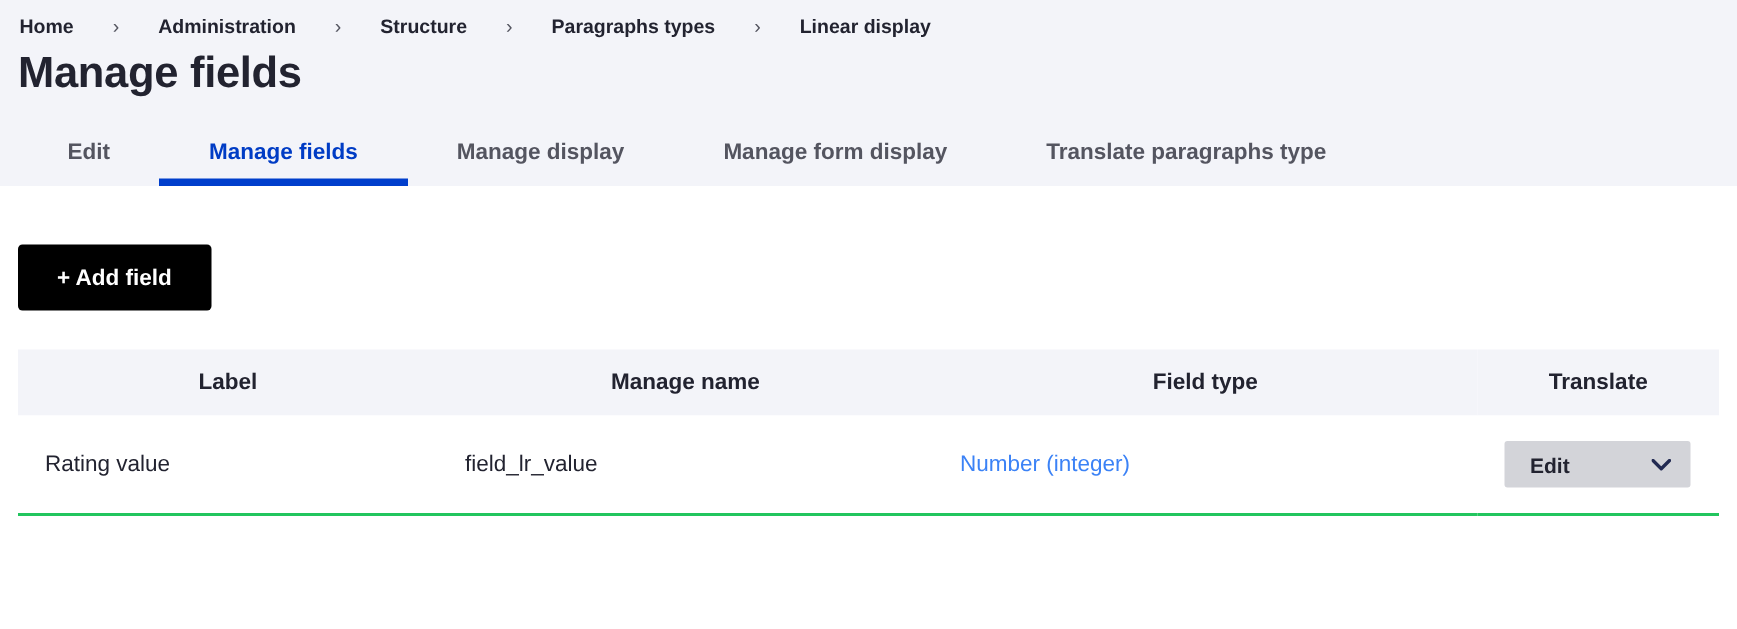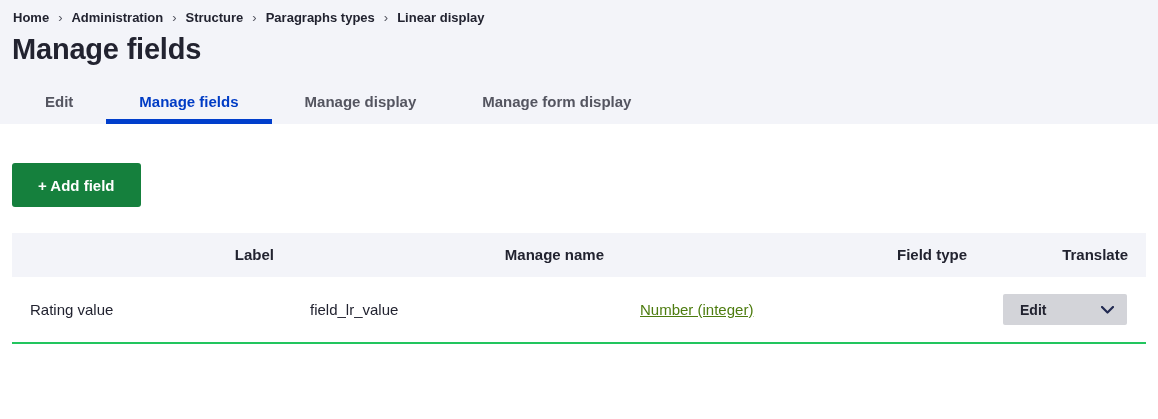--- a/index.html
+++ b/index.html
@@ -13,21 +13,21 @@
 
   
   .header-band {
     background: #f3f4f9;
     padding: 9px 0 0 0;
     height: 124px;
   }
   .breadcrumb {
     display: flex;
     align-items: center;
-    gap: 9px;
+    gap: 26px;
     padding: 0 13px;
     font-size: 13px;
     font-weight: 700;
     height: 16px;
     text-align: center;
   }
   .breadcrumb a {
     color: #222330;
     text-decoration: none;
     cursor: pointer;
@@ -65,21 +65,21 @@
     color: #003cc5;
     border-bottom-color: #003ecc;
   }
 
   
   .content { padding: 0 12px; }
   .add-btn {
     margin: 39px 0 0 0;
     height: 44px;
     padding: 0 26px;
-    background: #15803d;
+    background: #000000;
     color: #ffffff;
     border: none;
     border-radius: 3px;
     font-family: "Liberation Sans", sans-serif;
     font-size: 15px;
     font-weight: 700;
     cursor: pointer;
   }
 
   table.fields-table {
@@ -88,39 +88,38 @@
     border-collapse: collapse;
     table-layout: fixed;
   }
   .col-label { width: 280px; }
   .col-machine { width: 330px; }
   .col-type { width: 363px; }
   .col-ops { width: 161px; }
 
   .fields-table thead th {
     background: #f3f4f9;
-    text-align: right;
+    text-align: center;
     font-size: 15px;
     font-weight: 700;
     color: #222330;
     padding: 13px 18px;
     line-height: 18px;
   }
   .fields-table tbody td {
     height: 66px;
     padding: 0 18px;
     font-size: 15px;
     color: #222330;
     border-bottom: 2px solid #22c55e;
     vertical-align: middle;
     background: #ffffff;
   }
   .fields-table a.type-link {
-    color: #4d7c0f;
-    text-decoration: underline;
+    color: #3b82f6;
     cursor: pointer;
   }
 
   .edit-btn {
     display: flex;
     align-items: center;
     justify-content: space-between;
     width: 124px;
     height: 31px;
     padding: 0 13px 0 17px;
@@ -151,20 +150,21 @@
     <a>Linear display</a>
   </nav>
 
   <h1 class="page-title">Manage fields</h1>
 
   <div class="tabs">
     <a class="tab">Edit</a>
     <a class="tab active">Manage fields</a>
     <a class="tab">Manage display</a>
     <a class="tab">Manage form display</a>
+    <a class="tab">Translate paragraphs type</a>
   </div>
 </div>
 
 <div class="content">
   <button class="add-btn">+ Add field</button>
 
   <table class="fields-table">
     <colgroup>
       <col class="col-label">
         <col class="col-machine">

